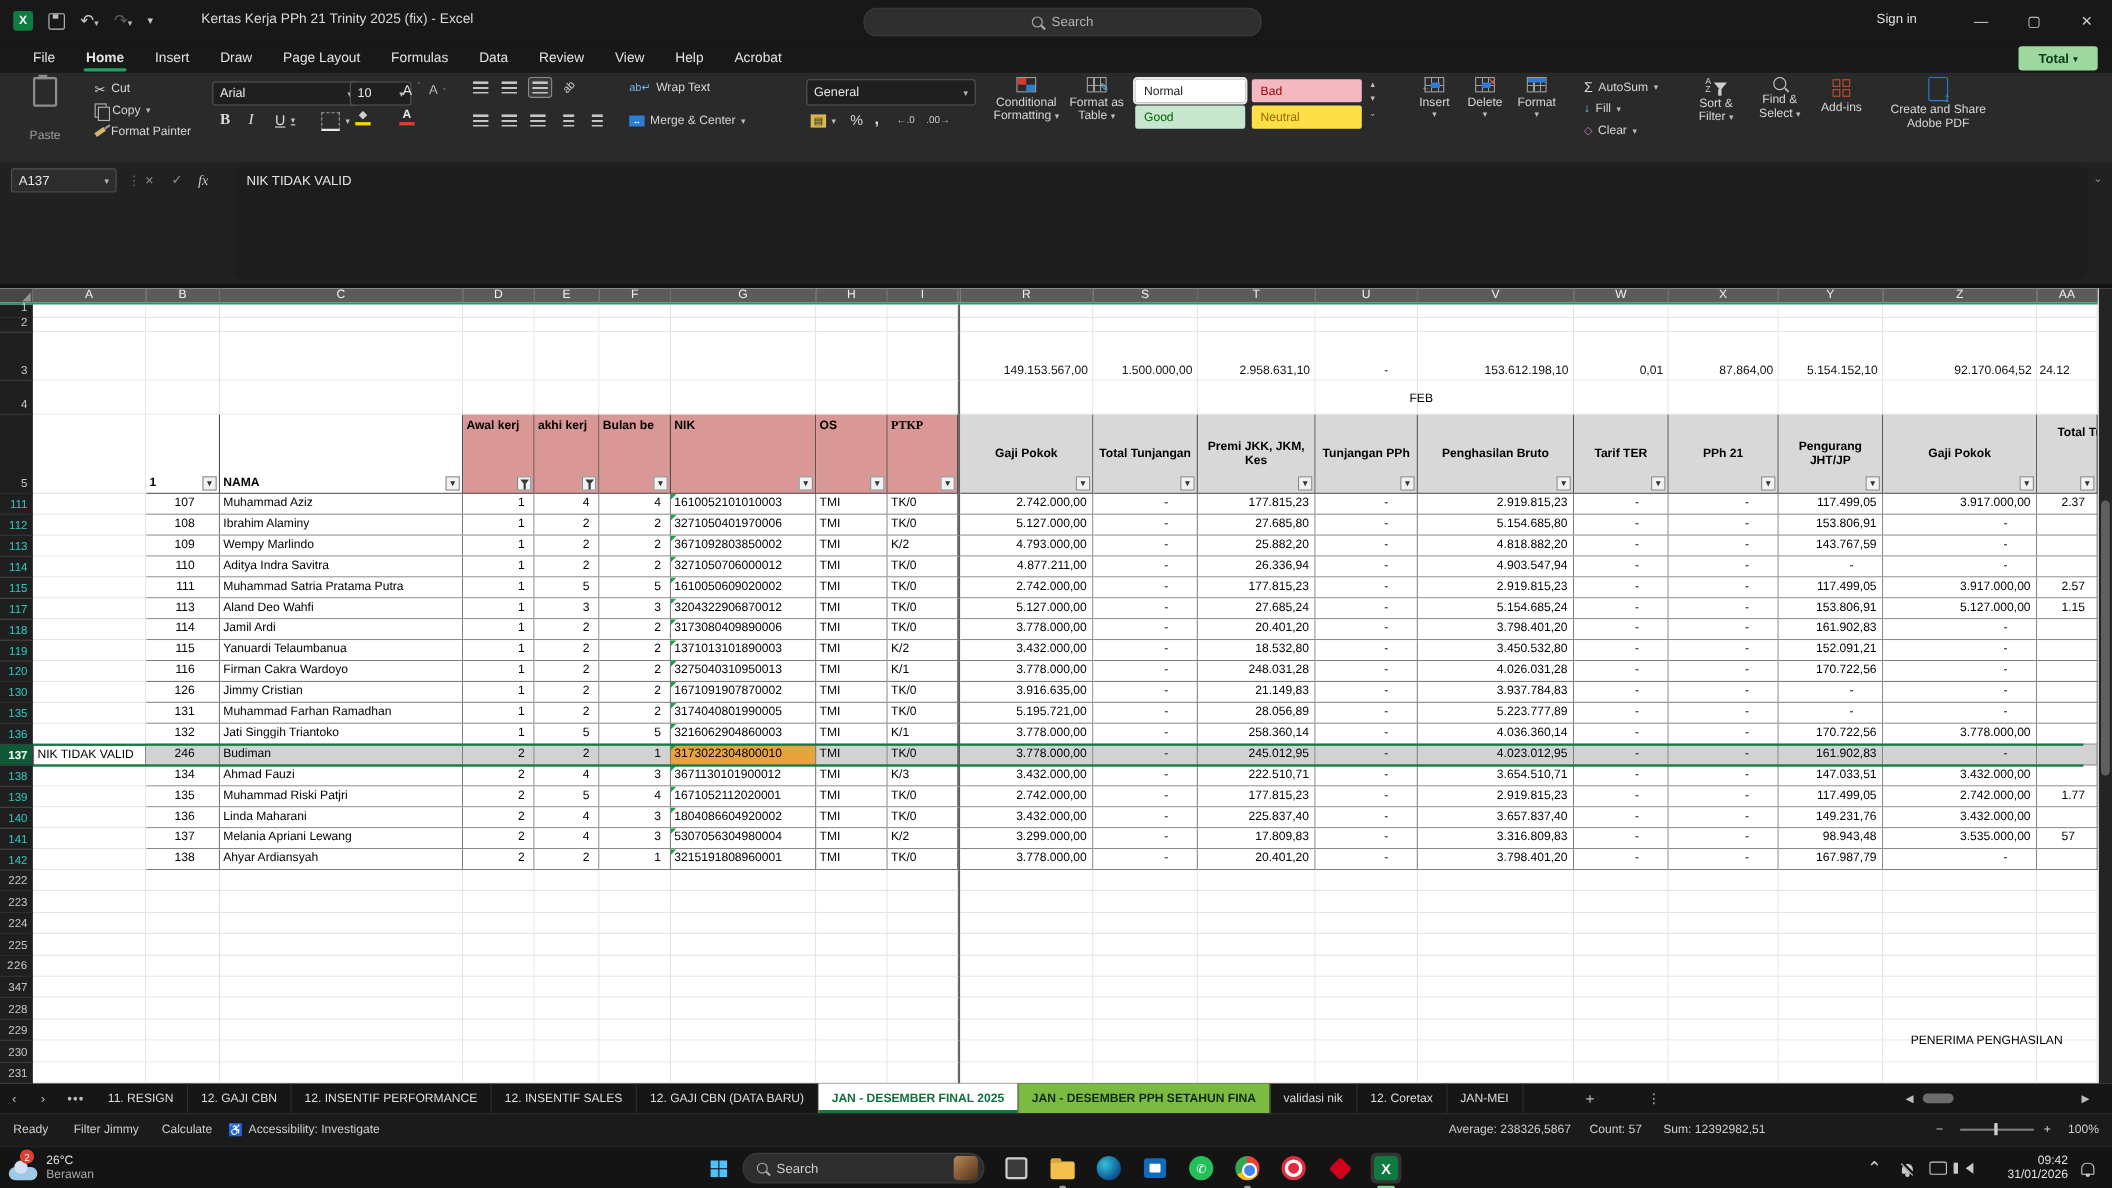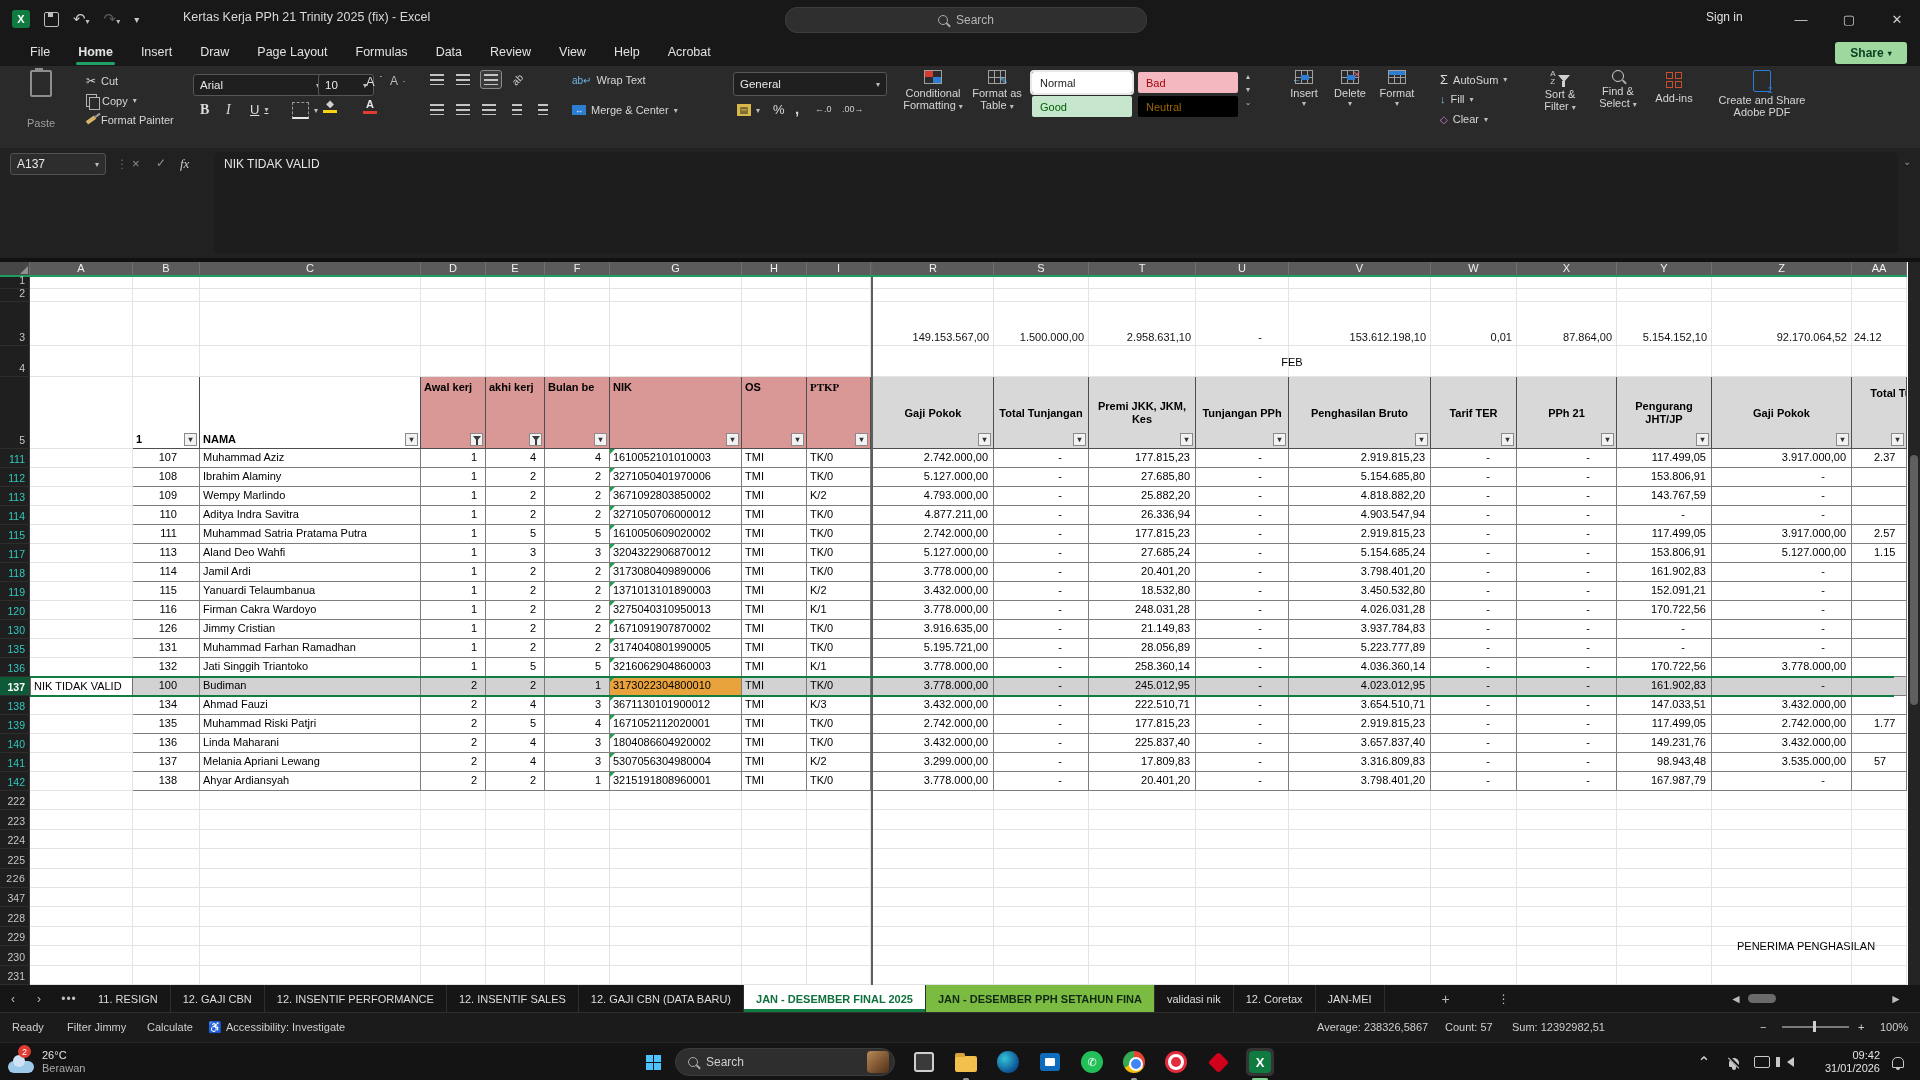--- a/index.html
+++ b/index.html
@@ -180,21 +180,21 @@
       <div class="rtab">Draw</div>
       <div class="rtab">Page Layout</div>
       <div class="rtab">Formulas</div>
       <div class="rtab">Data</div>
       <div class="rtab">Review</div>
       <div class="rtab">View</div>
       <div class="rtab">Help</div>
       <div class="rtab">Acrobat</div>
     </div>
   <div class="abs" id="sharebtn">
-      <span>Share</span>
+      <span>Total</span>
       <span class="arr" style="color:#0b3d1f">▾</span>
     </div>
 
   <div class="abs" id="ribbon">
 
     <div class="vcol" style="left:14px;top:4px">
       <span class="clip"></span>
       <span style="color:#9e9e9e;margin-top:20px">Paste</span>
       <span class="arr" style="color:#7a7a7a">▾</span>
     </div>
@@ -302,21 +302,21 @@
       <span class="tblic">
           <span style="position:absolute;right:-3px;bottom:-3px;color:#6fb7e8;font-size:10px">✎</span>
         </span>
       <span class="rlabel" style="margin-top:3px">Format as</span>
       <span class="rlabel"><span>Table</span> <span class="arr">▾</span></span>
     </div>
     <div class="abs" style="left:1032px;top:6px;width:212px;height:48px;display:grid;grid-template-columns:104px 104px;grid-template-rows:22px 22px;gap:2px">
       <div class="stylecell" style="background:#fff;color:#222;outline:2px solid #e8e8e8">Normal</div>
       <div class="stylecell" style="background:#f4b8c1;color:#9c0006">Bad</div>
       <div class="stylecell" style="background:#c6e7cd;color:#006100">Good</div>
-      <div class="stylecell" style="background:#000000;color:#9c6500">Neutral</div>
+      <div class="stylecell" style="background:#fde047;color:#9c6500">Neutral</div>
     </div>
     <div class="vcol" style="left:1240px;top:6px;width:16px;gap:4px">
       <span class="arr">▴</span>
         <span class="arr">▾</span>
         <span class="arr">⌄</span>
     </div>
     <div class="gsep" style="left:1270px"></div>
 
     <div class="vcol" style="left:1280px;top:4px;width:48px">
       <span class="tblic">
@@ -895,21 +895,21 @@
           <div class="dc mn" style="width: 142px;">4.036.360,14</div>
           <div class="dc mn dash" style="width: 86px;">-</div>
           <div class="dc mn dash" style="width: 100px;">-</div>
           <div class="dc mn" style="width: 95px;">170.722,56</div>
           <div class="dc mn" style="width: 140px;">3.778.000,00</div>
           <div class="dc aa" style="width: 55px;"></div>
         </div>
         <div class="grow sel" style="height: 19px;">
           <div class="gut tealn gsel">137</div>
           <div class="dc tl va" style="width: 103px;">NIK TIDAK VALID</div>
-          <div class="dc nb selc" style="width: 67px;">100</div>
+          <div class="dc nb selc" style="width: 67px;">246</div>
           <div class="dc tl selc" style="width: 221px;">Budiman</div>
           <div class="dc nr selc" style="width: 65px;">2</div>
           <div class="dc nr selc" style="width: 59px;">2</div>
           <div class="dc nr selc" style="width: 65px;">1</div>
           <div class="dc tl selc nik nikbad" style="width: 132px;">3173022304800010</div>
           <div class="dc tl selc" style="width: 65px;">TMI</div>
           <div class="dc tl selc" style="width: 64px;">TK/0</div>
           <div class="vsplit"></div>
           <div class="dc mn selc" style="width: 121px;">3.778.000,00</div>
           <div class="dc mn dash selc" style="width: 95px;">-</div>

